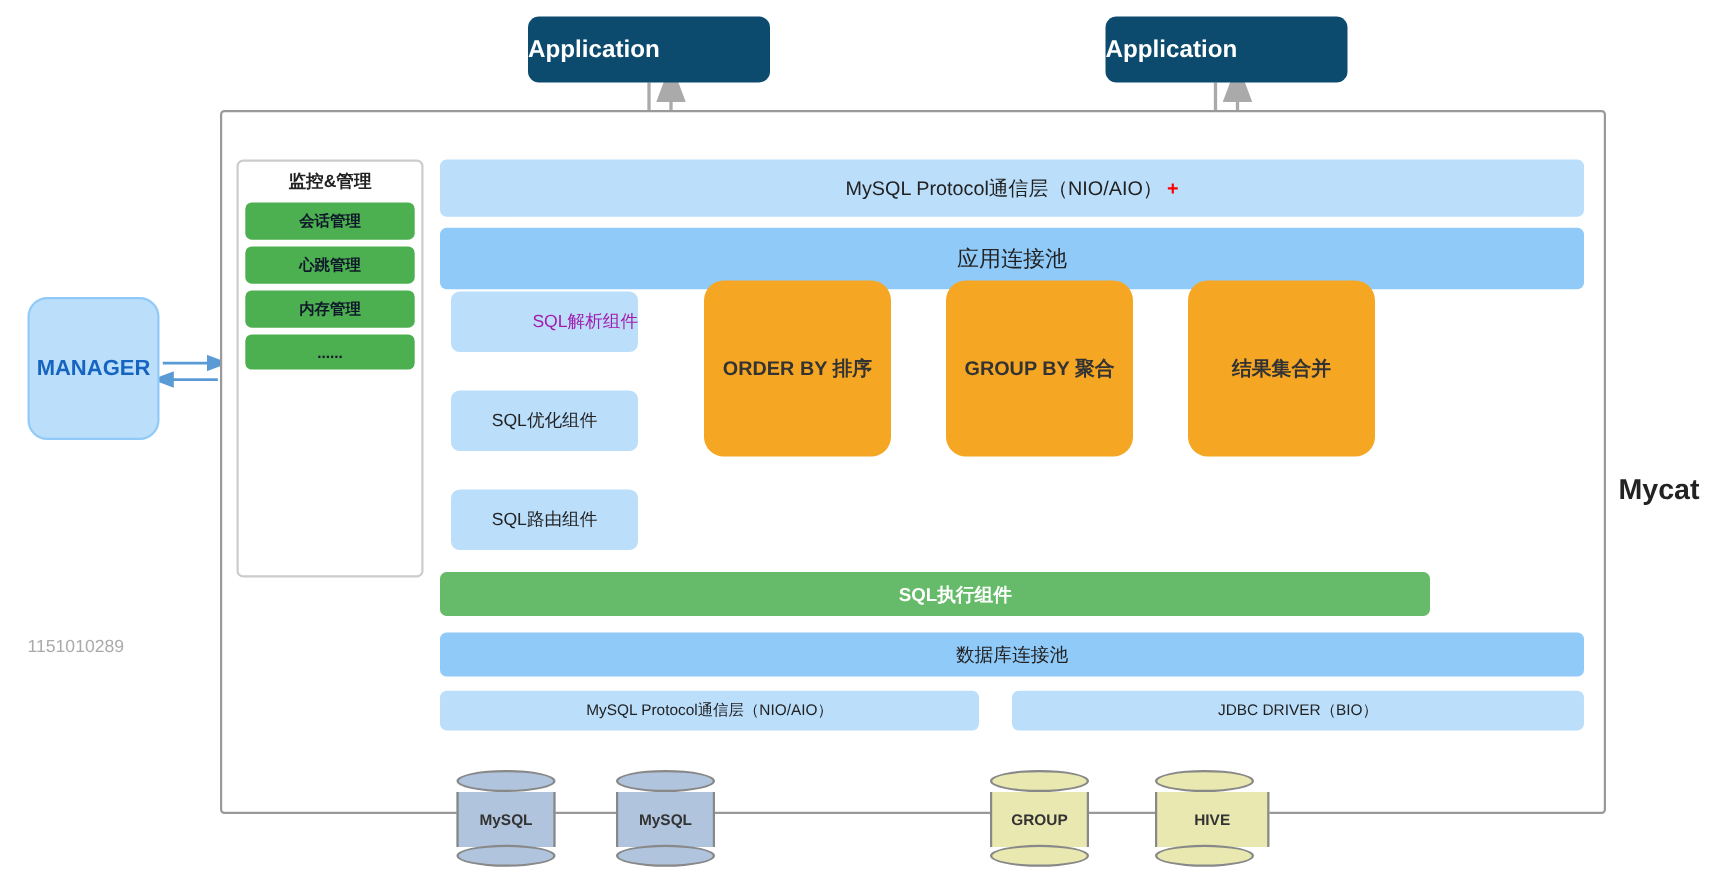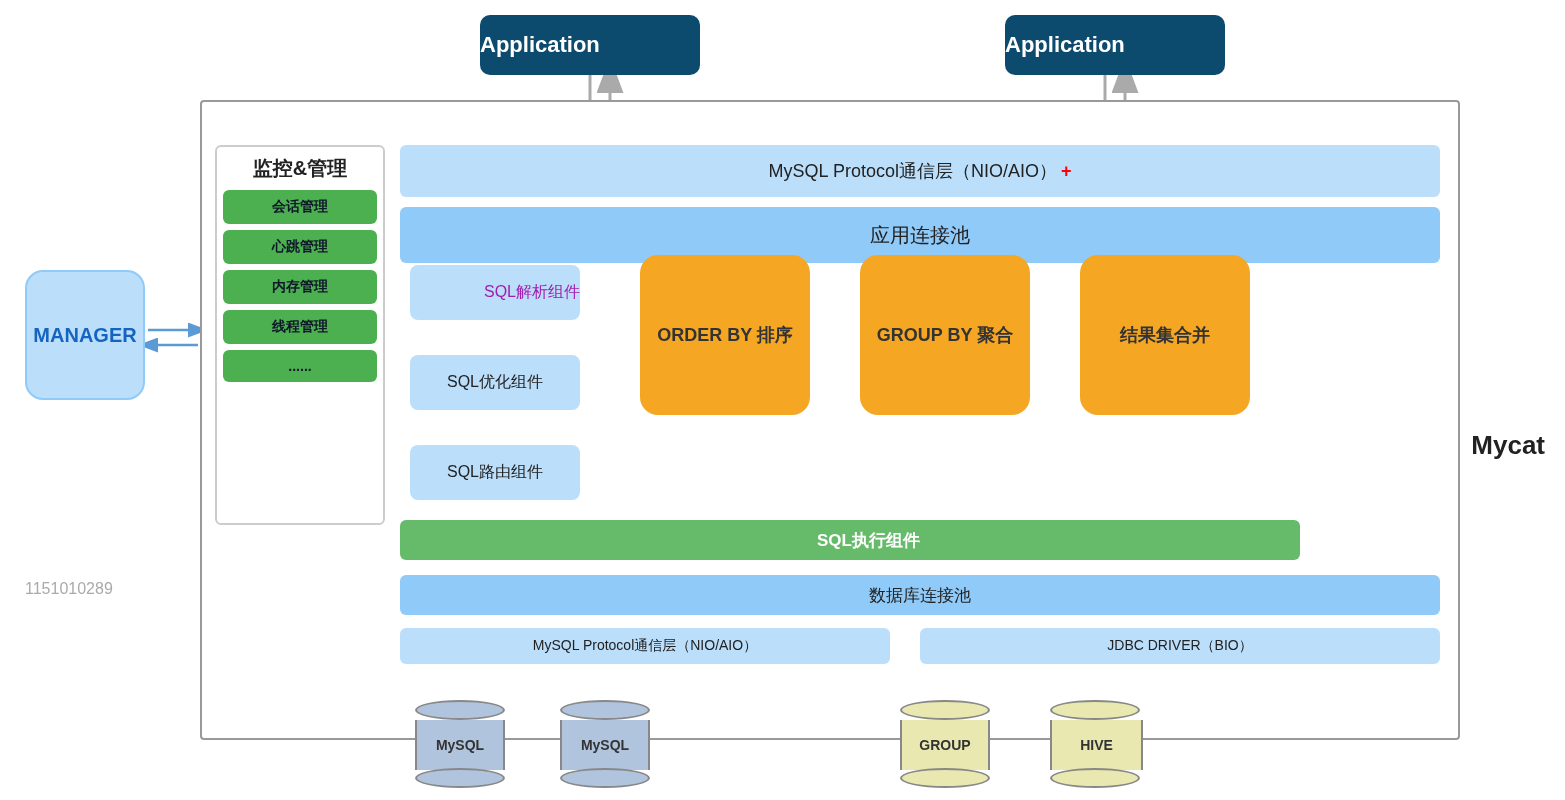--- a/index.html
+++ b/index.html
@@ -91,21 +91,21 @@
       top: 145px;
       width: 170px;
       height: 380px;
       border: 2px solid #ccc;
       border-radius: 6px;
       background: #fff;
       padding: 8px 6px;
     }
 
     .monitor-title {
-      font-size: 20px;
+      font-size: 16px;
       font-weight: bold;
       text-align: center;
       margin-bottom: 8px;
       color: #222;
     }
 
     .monitor-item {
       background: #4CAF50;
       color: #0f172a;
       font-size: 14px;
@@ -392,21 +392,20 @@
 
   <div class="manager-box">
     <span>MANAGER</span>
   </div>
 
   <div class="monitor-panel">
     <div class="monitor-title">监控&amp;管理</div>
     <div class="monitor-item">会话管理</div>
     <div class="monitor-item">心跳管理</div>
     <div class="monitor-item">内存管理</div>
-    <div class="monitor-item">线程管理</div>
     <div class="monitor-item">......</div>
   </div>
 
   <div class="protocol-top-bar">
     <span>MySQL Protocol通信层（NIO/AIO）</span>
     <span class="red-plus" style="position:static;margin-left:4px;">+</span>
   </div>
 
   <div class="app-conn-pool-bar">
     <span>应用连接池</span>
@@ -464,17 +463,17 @@
   </div>
 
   <div style="position:absolute;left:900px;top:700px;">
     <div style="width:90px;height:20px;background:#E8E8B0;border:2px solid #888;border-radius:50%;"></div>
     <div style="width:90px;height:50px;background:#E8E8B0;border-left:2px solid #888;border-right:2px solid #888;display:flex;align-items:center;justify-content:center;font-size:14px;font-weight:bold;color:#333;">GROUP</div>
     <div style="width:90px;height:20px;background:#E8E8B0;border:2px solid #888;border-radius:50%;margin-top:-2px;"></div>
   </div>
 
   <div style="position:absolute;left:1050px;top:700px;">
     <div style="width:90px;height:20px;background:#E8E8B0;border:2px solid #888;border-radius:50%;"></div>
-    <div style="width:93px;height:50px;background:#E8E8B0;border-left:2px solid #888;border-right:2px solid #888;display:flex;align-items:center;justify-content:center;font-size:14px;font-weight:bold;color:#333;">HIVE</div>
+    <div style="width:104px;height:50px;background:#E8E8B0;border-left:2px solid #888;border-right:2px solid #888;display:flex;align-items:center;justify-content:center;font-size:14px;font-weight:bold;color:#333;">HIVE</div>
     <div style="width:90px;height:20px;background:#E8E8B0;border:2px solid #888;border-radius:50%;margin-top:-2px;"></div>
   </div>
 
 </div>
 
 </body></html>

